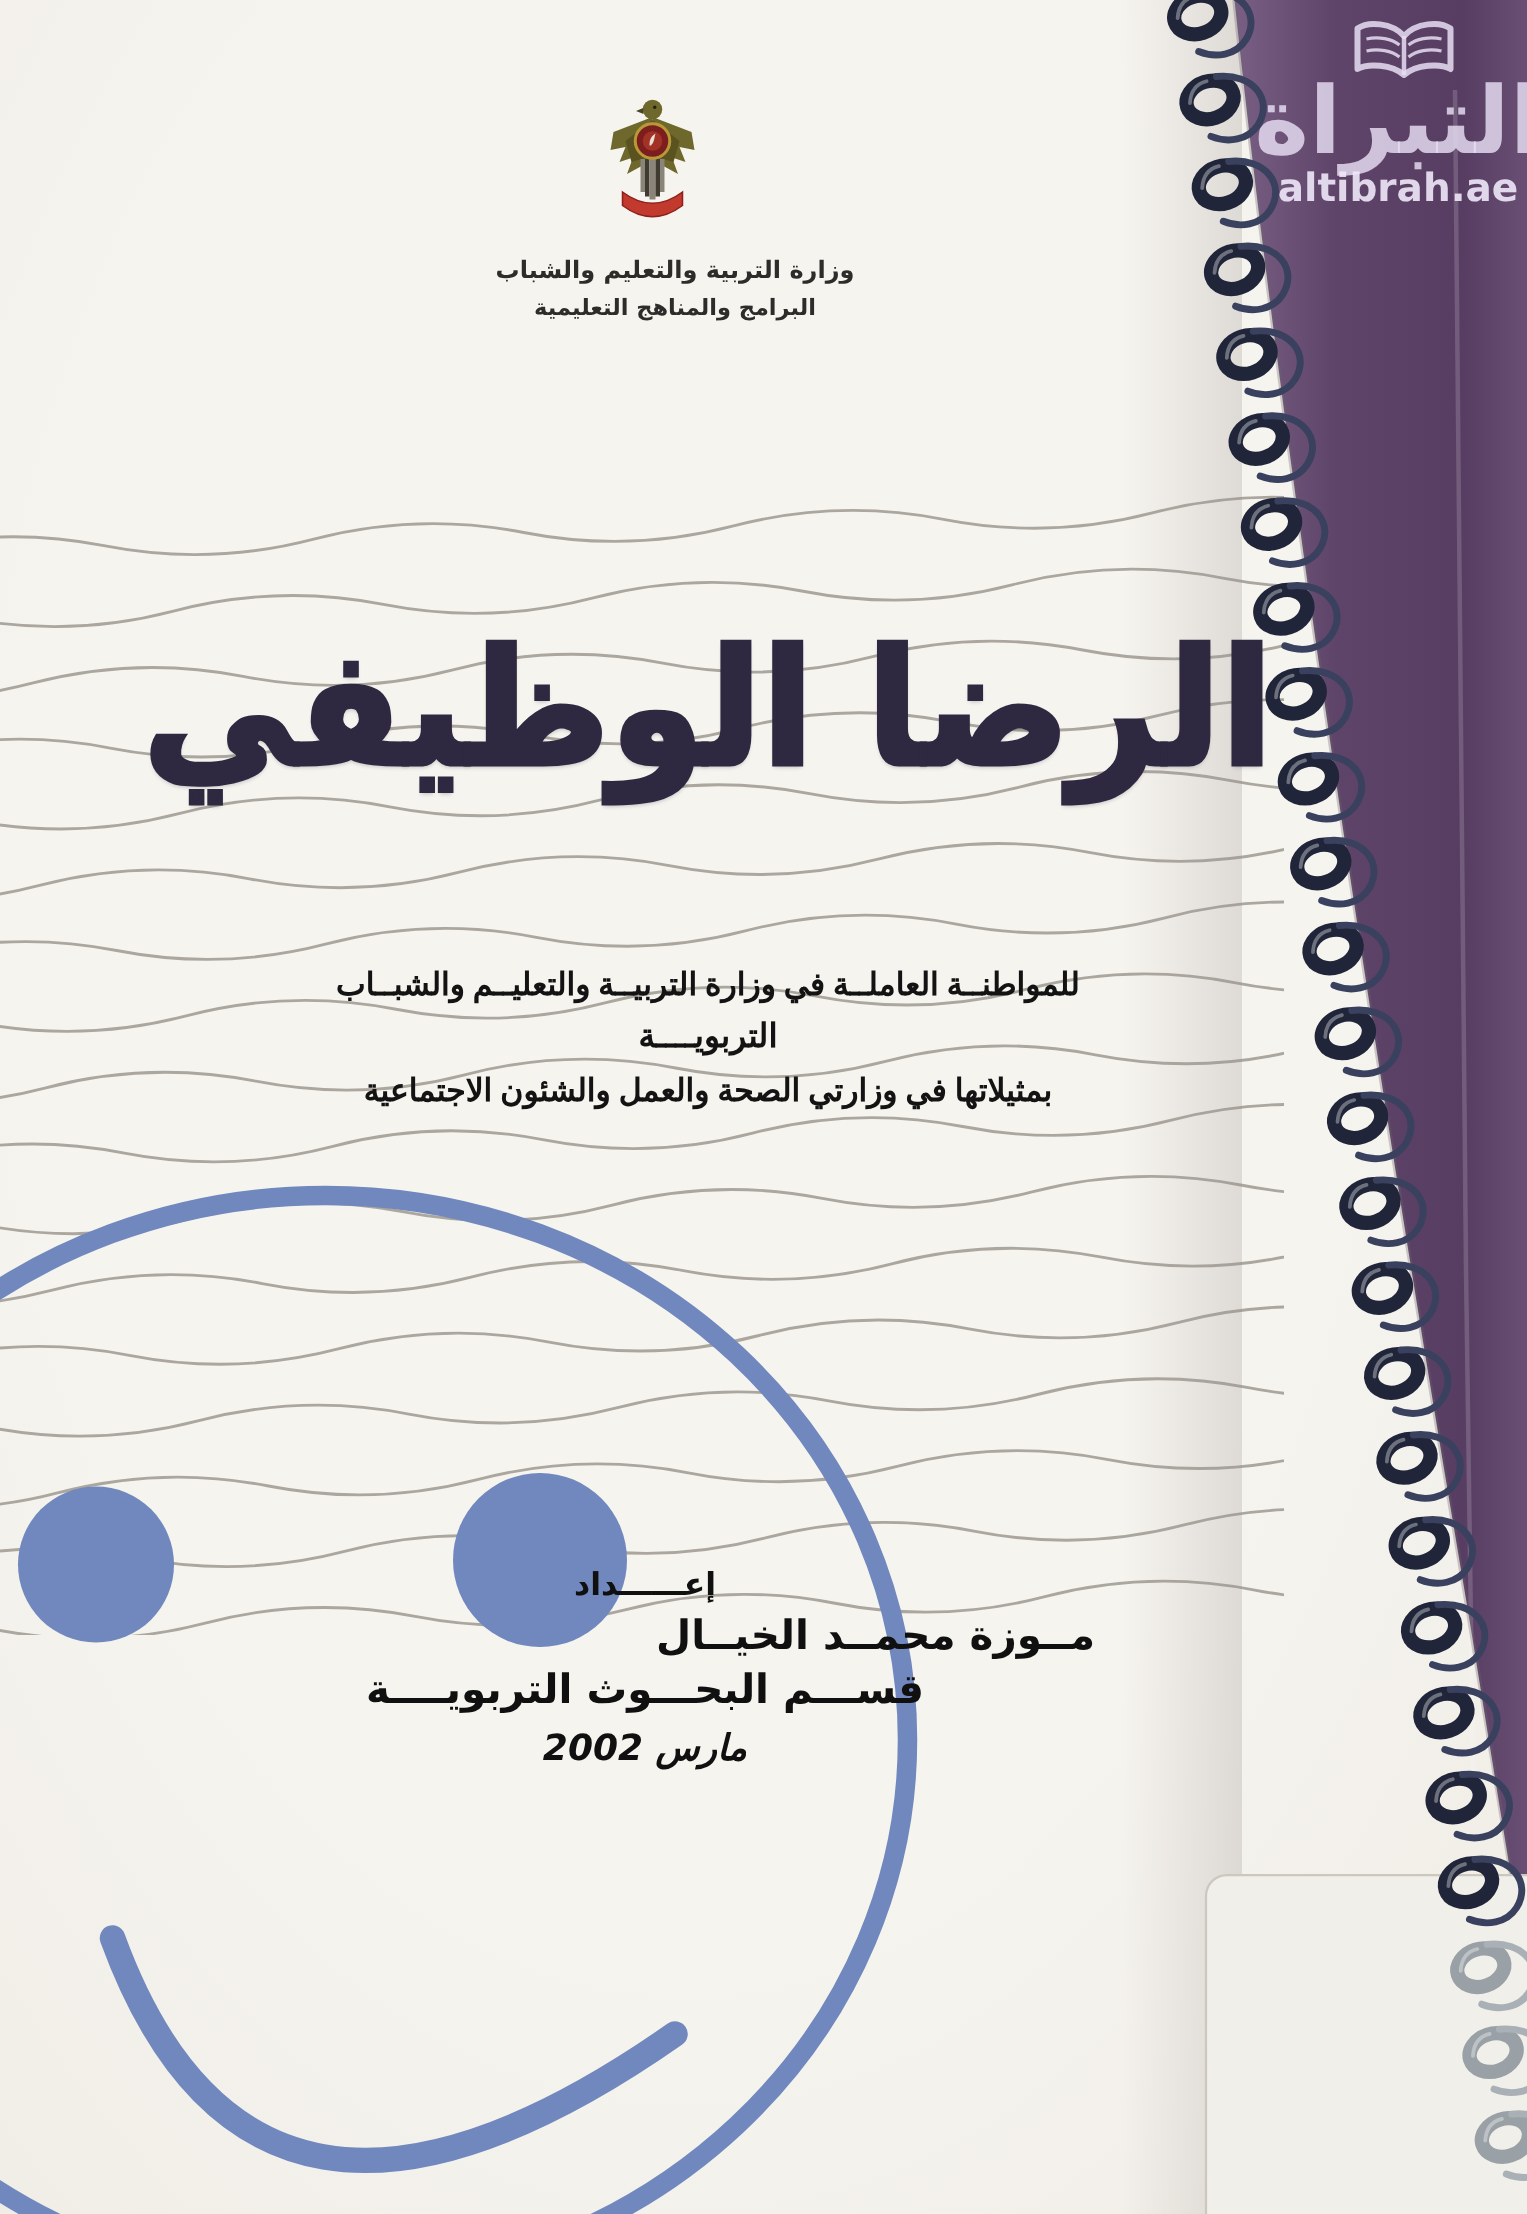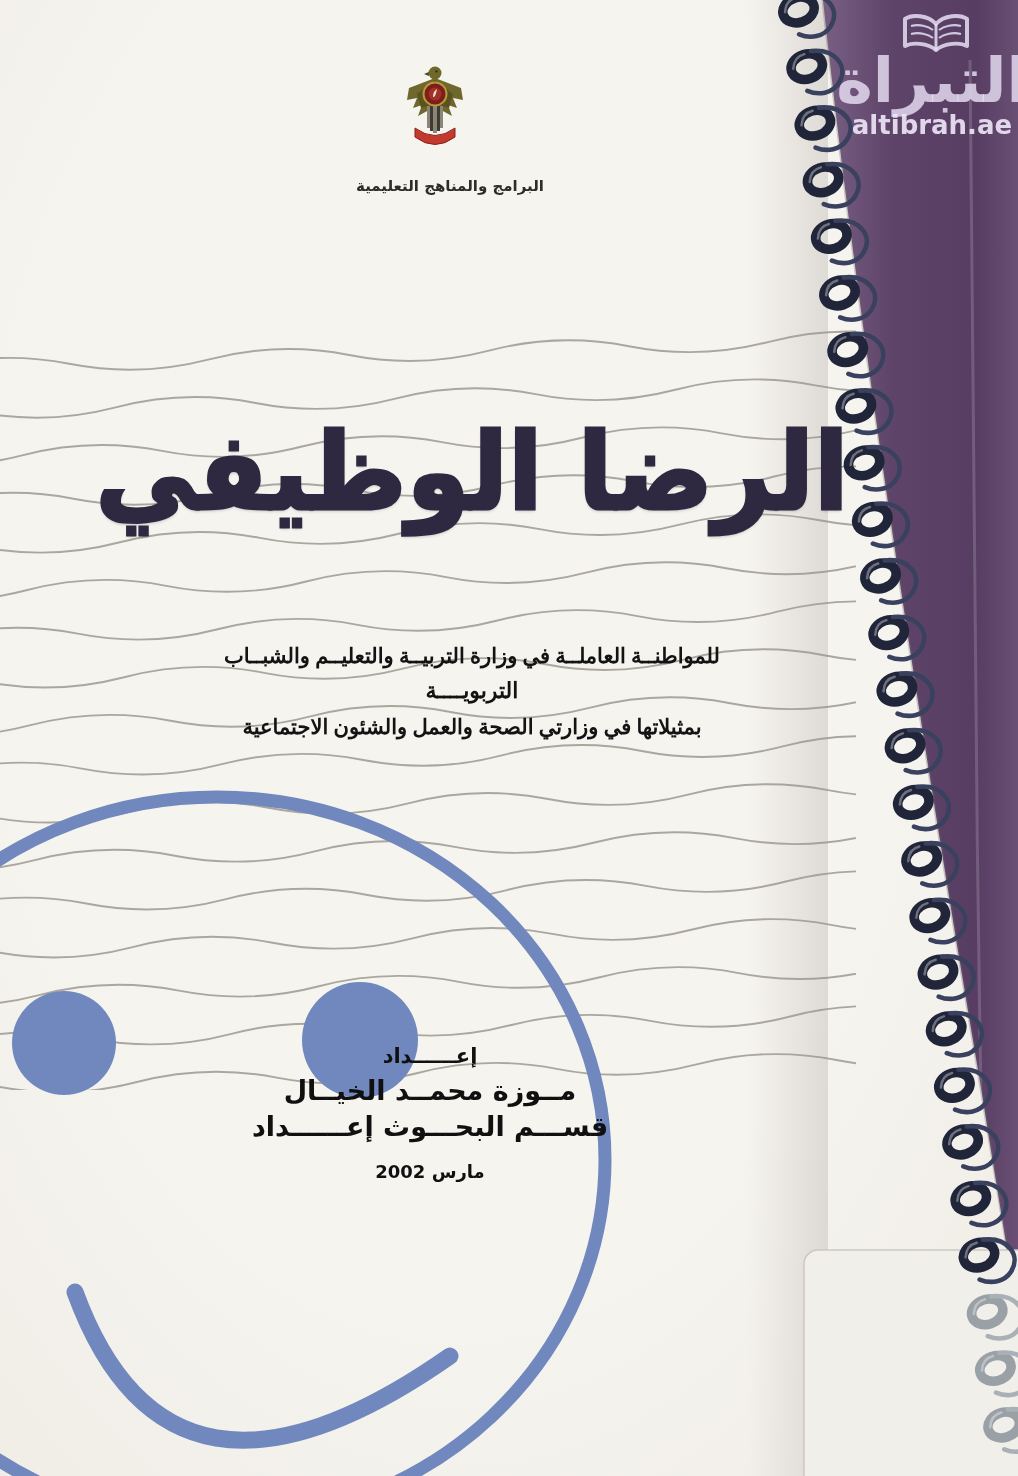--- a/index.html
+++ b/index.html
@@ -36,23 +36,23 @@
 
   
   .subtitle{left:112px;top:644px;width:720px;color:#131313;font-weight:bold;font-family:Liberation Serif, serif;}
   .subtitle .s1{font-size:21px;}
   .subtitle .s2{font-size:22px;margin-top:9px;}
   .subtitle .s3{font-size:21px;margin-top:11px;}
 
   
   .credits{left:130px;top:1044px;width:600px;color:#101010;font-weight:bold;}
   .credits .lab{font-size:21px;letter-spacing:1px;}
-  .credits .auth{font-size:27px;margin-top:7px;}
+  .credits .auth{font-size:27px;margin-top:7px;text-align:right;}
   .credits .dept{font-size:27px;margin-top:5px;}
-  .credits .date{font-size:18px;margin-top:19px;}
+  .credits .date{font-size:24px;margin-top:9px;font-style:italic;}
 
   .emblem{left:403px;top:64px;width:64px;height:88px;}
 </style>
 </head>
 <body>
 
 <div class="stage">
 
   <svg class="art" viewBox="0 0 1018 1476" aria-hidden="true">
     <defs>
@@ -276,31 +276,32 @@
     </g>
 
     <circle cx="32" cy="30" r="11.5" fill="#7d1e1e" stroke="#b99838" stroke-width="2"></circle>
     <circle cx="32" cy="30" r="6.5" fill="#a33226"></circle>
     <path d="M30 33 C30 29 31 27 34 25 C33 29 33 31 31 33 Z" fill="#e8e2d2"></path>
 
     <path d="M12 64 Q32 79 52 64 L52 73 Q32 88 12 73 Z" fill="#c2392e" stroke="#8e1f1a" stroke-width="1"></path>
   </svg>
 
   <div class="abs ministry rtl center">
+    <div class="l1">وزارة التربية والتعليم والشباب</div>
     <div class="l2">البرامج والمناهج التعليمية</div>
   </div>
 
   <div class="abs title rtl center">الرضا الوظيفي</div>
 
   <div class="abs subtitle rtl center">
     <div class="s1">للمواطنــة العاملــة في وزارة التربيــة والتعليــم والشبــاب</div>
     <div class="s2">التربويــــة</div>
     <div class="s3">بمثيلاتها في وزارتي الصحة والعمل والشئون الاجتماعية</div>
   </div>
 
   <div class="abs credits rtl center">
     <div class="lab">إعــــــداد</div>
     <div class="auth">مــوزة محمــد الخيــال</div>
-    <div class="dept">قســـم البحـــوث إعــــــداد</div>
+    <div class="dept">قســـم البحـــوث التربويــــة</div>
     <div class="date">مارس 2002</div>
   </div>
 
 </div>
 
 </body></html>

